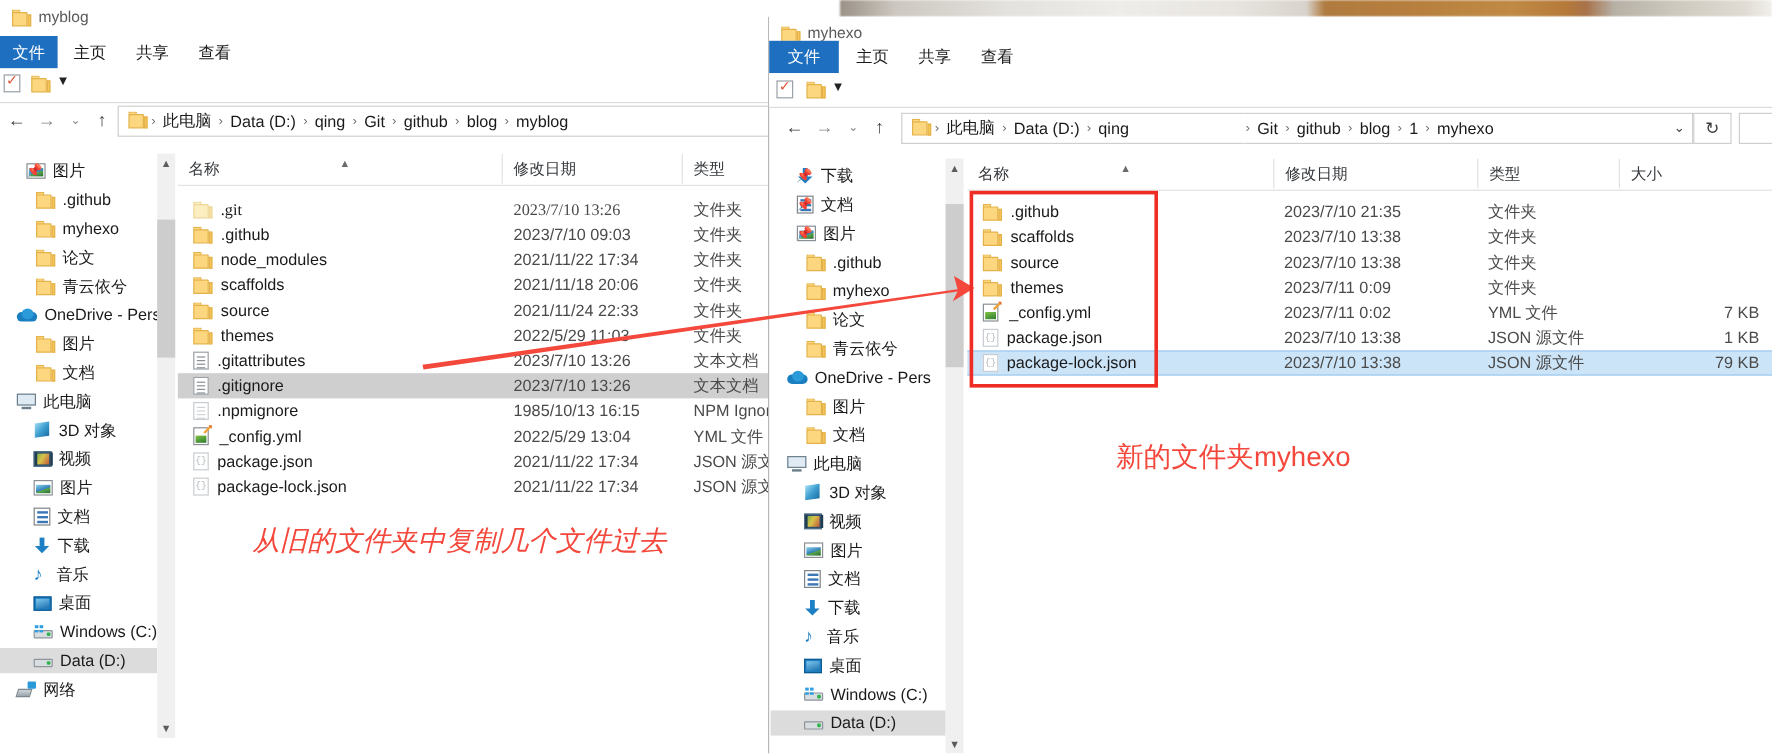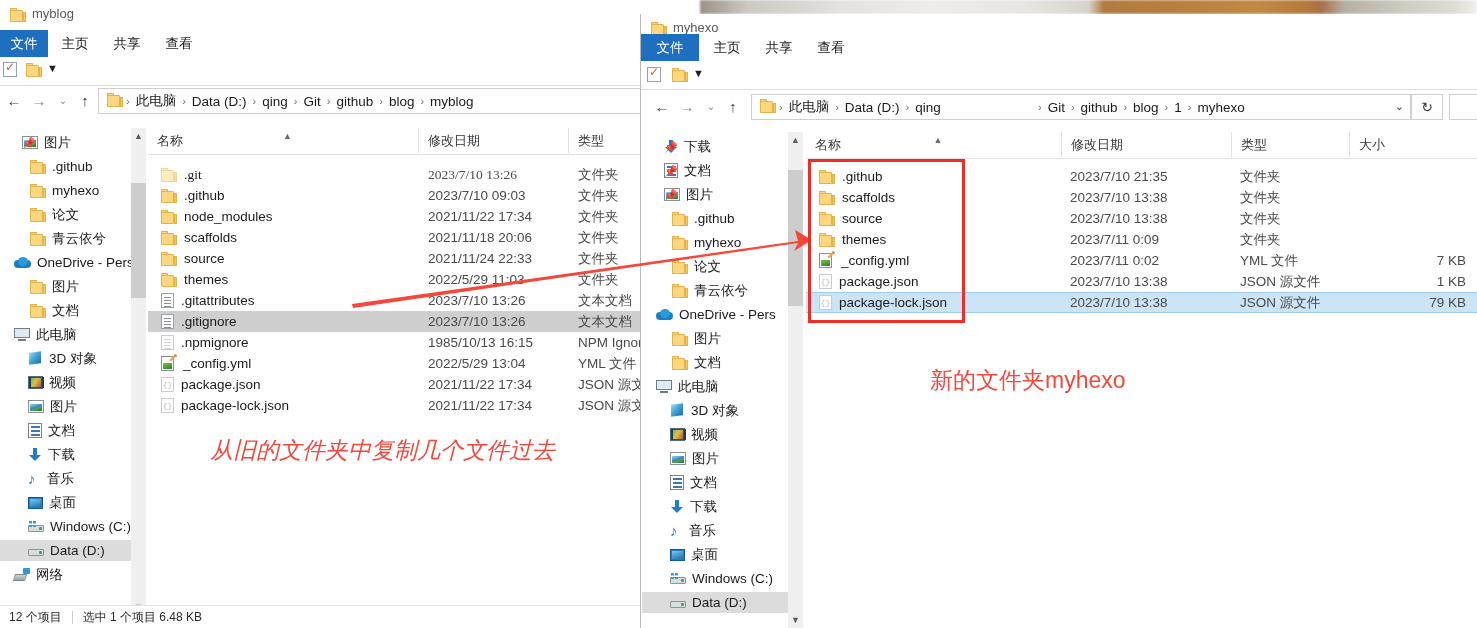--- a/index.html
+++ b/index.html
@@ -456,25 +456,20 @@
       <div class="row" style="top: 267px; width: 492px;">
         <div class="cellname" style="left: 13px;">
           <span class="ic json">{}</span>
           <span class="t">package-lock.json</span>
         </div>
         <div class="celldate" style="left: 280px;">2021/11/22 17:34</div>
         <div class="celltype" style="left: 430px;">JSON 源文件</div>
       </div>
     </div>
 
-  <div class="statusbar" style="left:0;bottom:0;width:640px;">
-    <span class="s1">12 个项目</span>
-    <span class="divider"></span>
-    <span>选中 1 个项目  6.48 KB</span>
-  </div>
 </div>
 
 <div class="win" id="rightwin" style="left:640px;top:14px;width:837px;height:614px;border-left:1px solid #b8b8b8;">
 
   <div class="titlebar">
     <span class="ticon">
       <span class="ic folder"><span class="tabtop"></span><span class="b"></span><span class="f"></span></span>
     </span>
     <span class="ttext" style="left:32px;">myhexo</span>
   </div>

